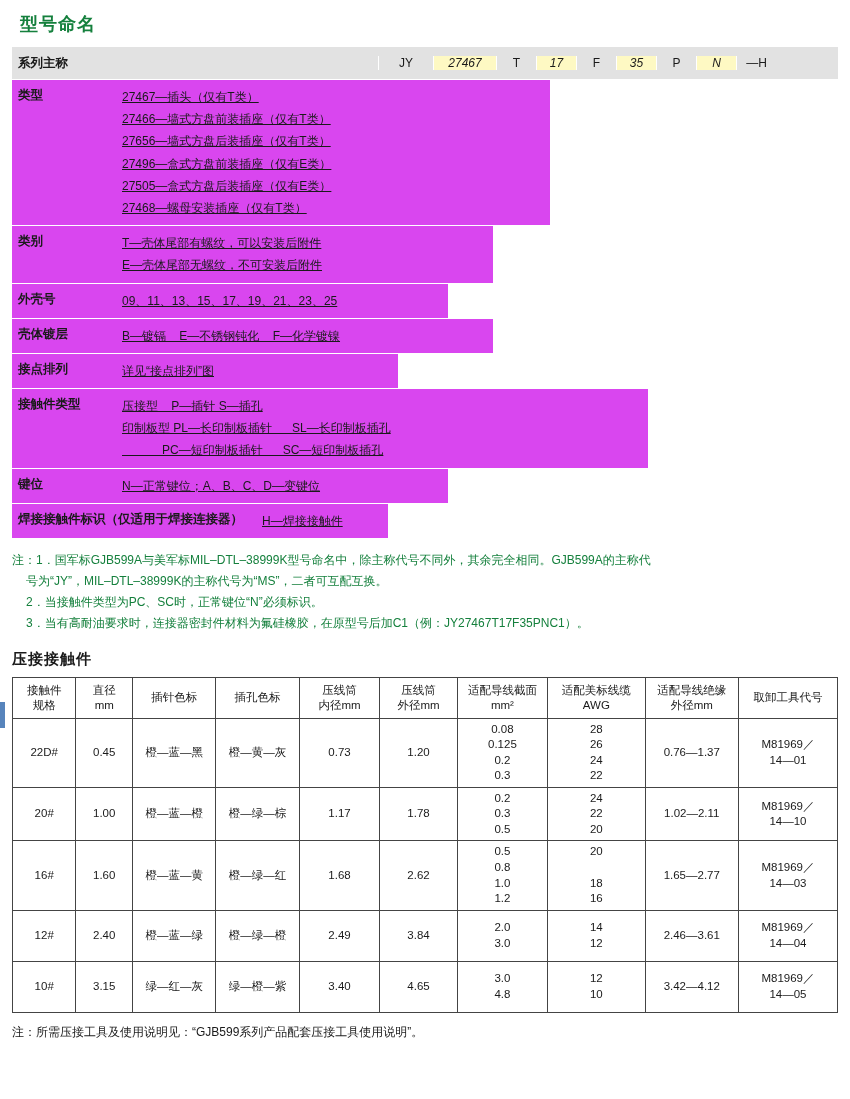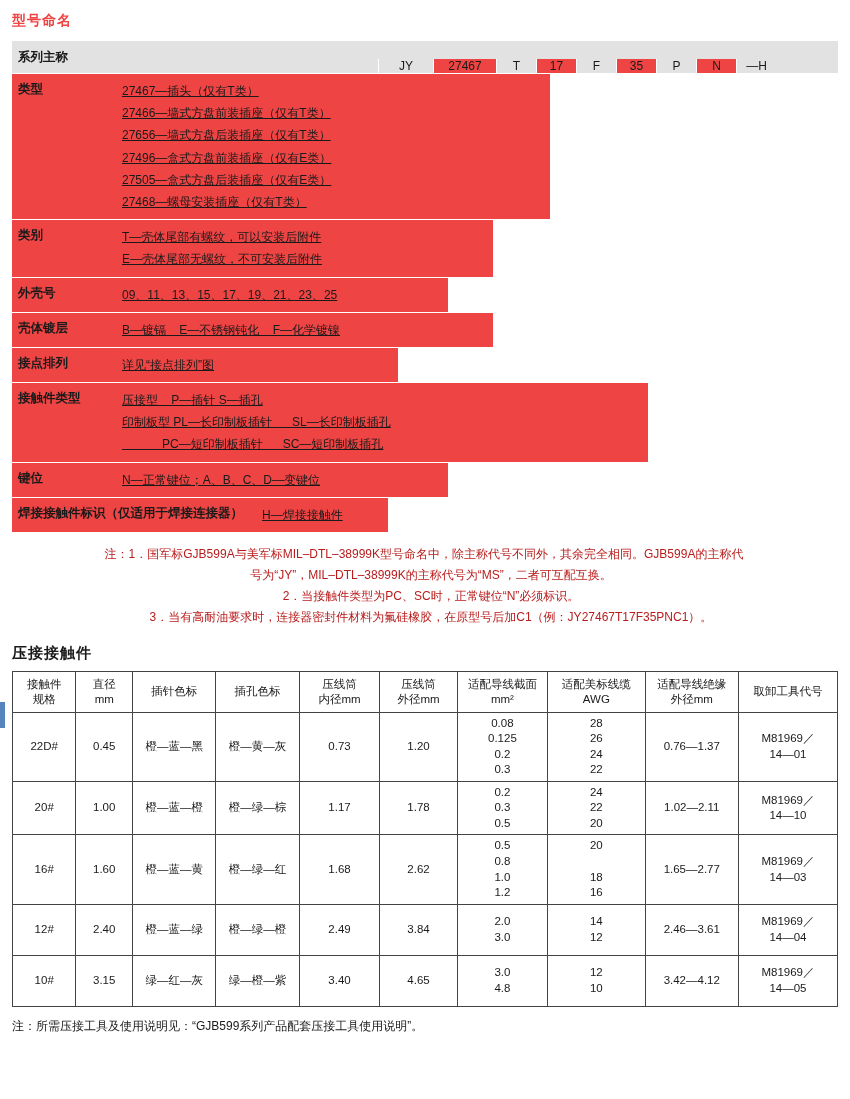--- a/index.html
+++ b/index.html
@@ -18,25 +18,25 @@
   .page {
     position: relative;
     width: 850px;
     height: 1099px;
     padding: 0;
     box-sizing: border-box;
   }
 
   
   .section-title {
-    font-size: 14px;
+    font-size: 18px;
     font-weight: bold;
     letter-spacing: 1px;
-    margin: 12px 0 10px 12px;
-    color: #ef4444;
+    margin: 12px 0 10px 20px;
+    color: #15803d;
   }
 
   
   .desig {
     margin: 0 12px 0 12px;
     position: relative;
   }
 
   
   .code-row {
@@ -51,42 +51,42 @@
     display: flex;
     align-items: center;
     font-size: 12.5px;
     font-weight: bold;
     padding-left: 6px;
     box-sizing: border-box;
   }
   .code-cells {
     flex: 1 1 auto;
     display: flex;
-    align-items: flex-end;
+    align-items: center;
     padding-left: 36px;
   }
   .code-cell {
     display: flex;
     align-items: center;
     justify-content: center;
     font-size: 12px;
     box-sizing: border-box;
     border-left: 1px solid #ffffff;
   }
   .code-cell.w1 { flex: 0 0 55px; }
   .code-cell.w2 { flex: 0 0 63px; }
   .code-cell.w3 { flex: 0 0 40px; }
-  .code-cell.shade-a { background: #ef4444; }
+  .code-cell.shade-a { background: #fef9c3; font-style: italic; }
   .code-cell.shade-b { background: #e2e2e2; }
 
   
   .band {
     display: flex;
     align-items: stretch;
-    background: #ef4444;
+    background: #d946ef;
     border-top: 1px solid #ffffff;
     position: relative;
   }
   .band .rowlabel {
     flex: 0 0 100px;
     font-size: 12.5px;
     font-weight: bold;
     padding: 6px 0 6px 6px;
     box-sizing: border-box;
     line-height: 1.45;
@@ -104,22 +104,21 @@
   .mask {
     background: #ffffff;
     flex: 0 0 auto;
   }
 
   
   .notes {
     margin: 12px 14px 0 12px;
     font-size: 12px;
     line-height: 1.75;
-    color: #b91c1c;
-    text-align: center;
+    color: #15803d;
   }
   .notes p { margin: 0; text-indent: 0; }
   .notes .ind { padding-left: 14px; }
 
   
   .table-title {
     font-size: 15px;
     font-weight: bold;
     letter-spacing: 1px;
     margin: 16px 0 8px 12px;

